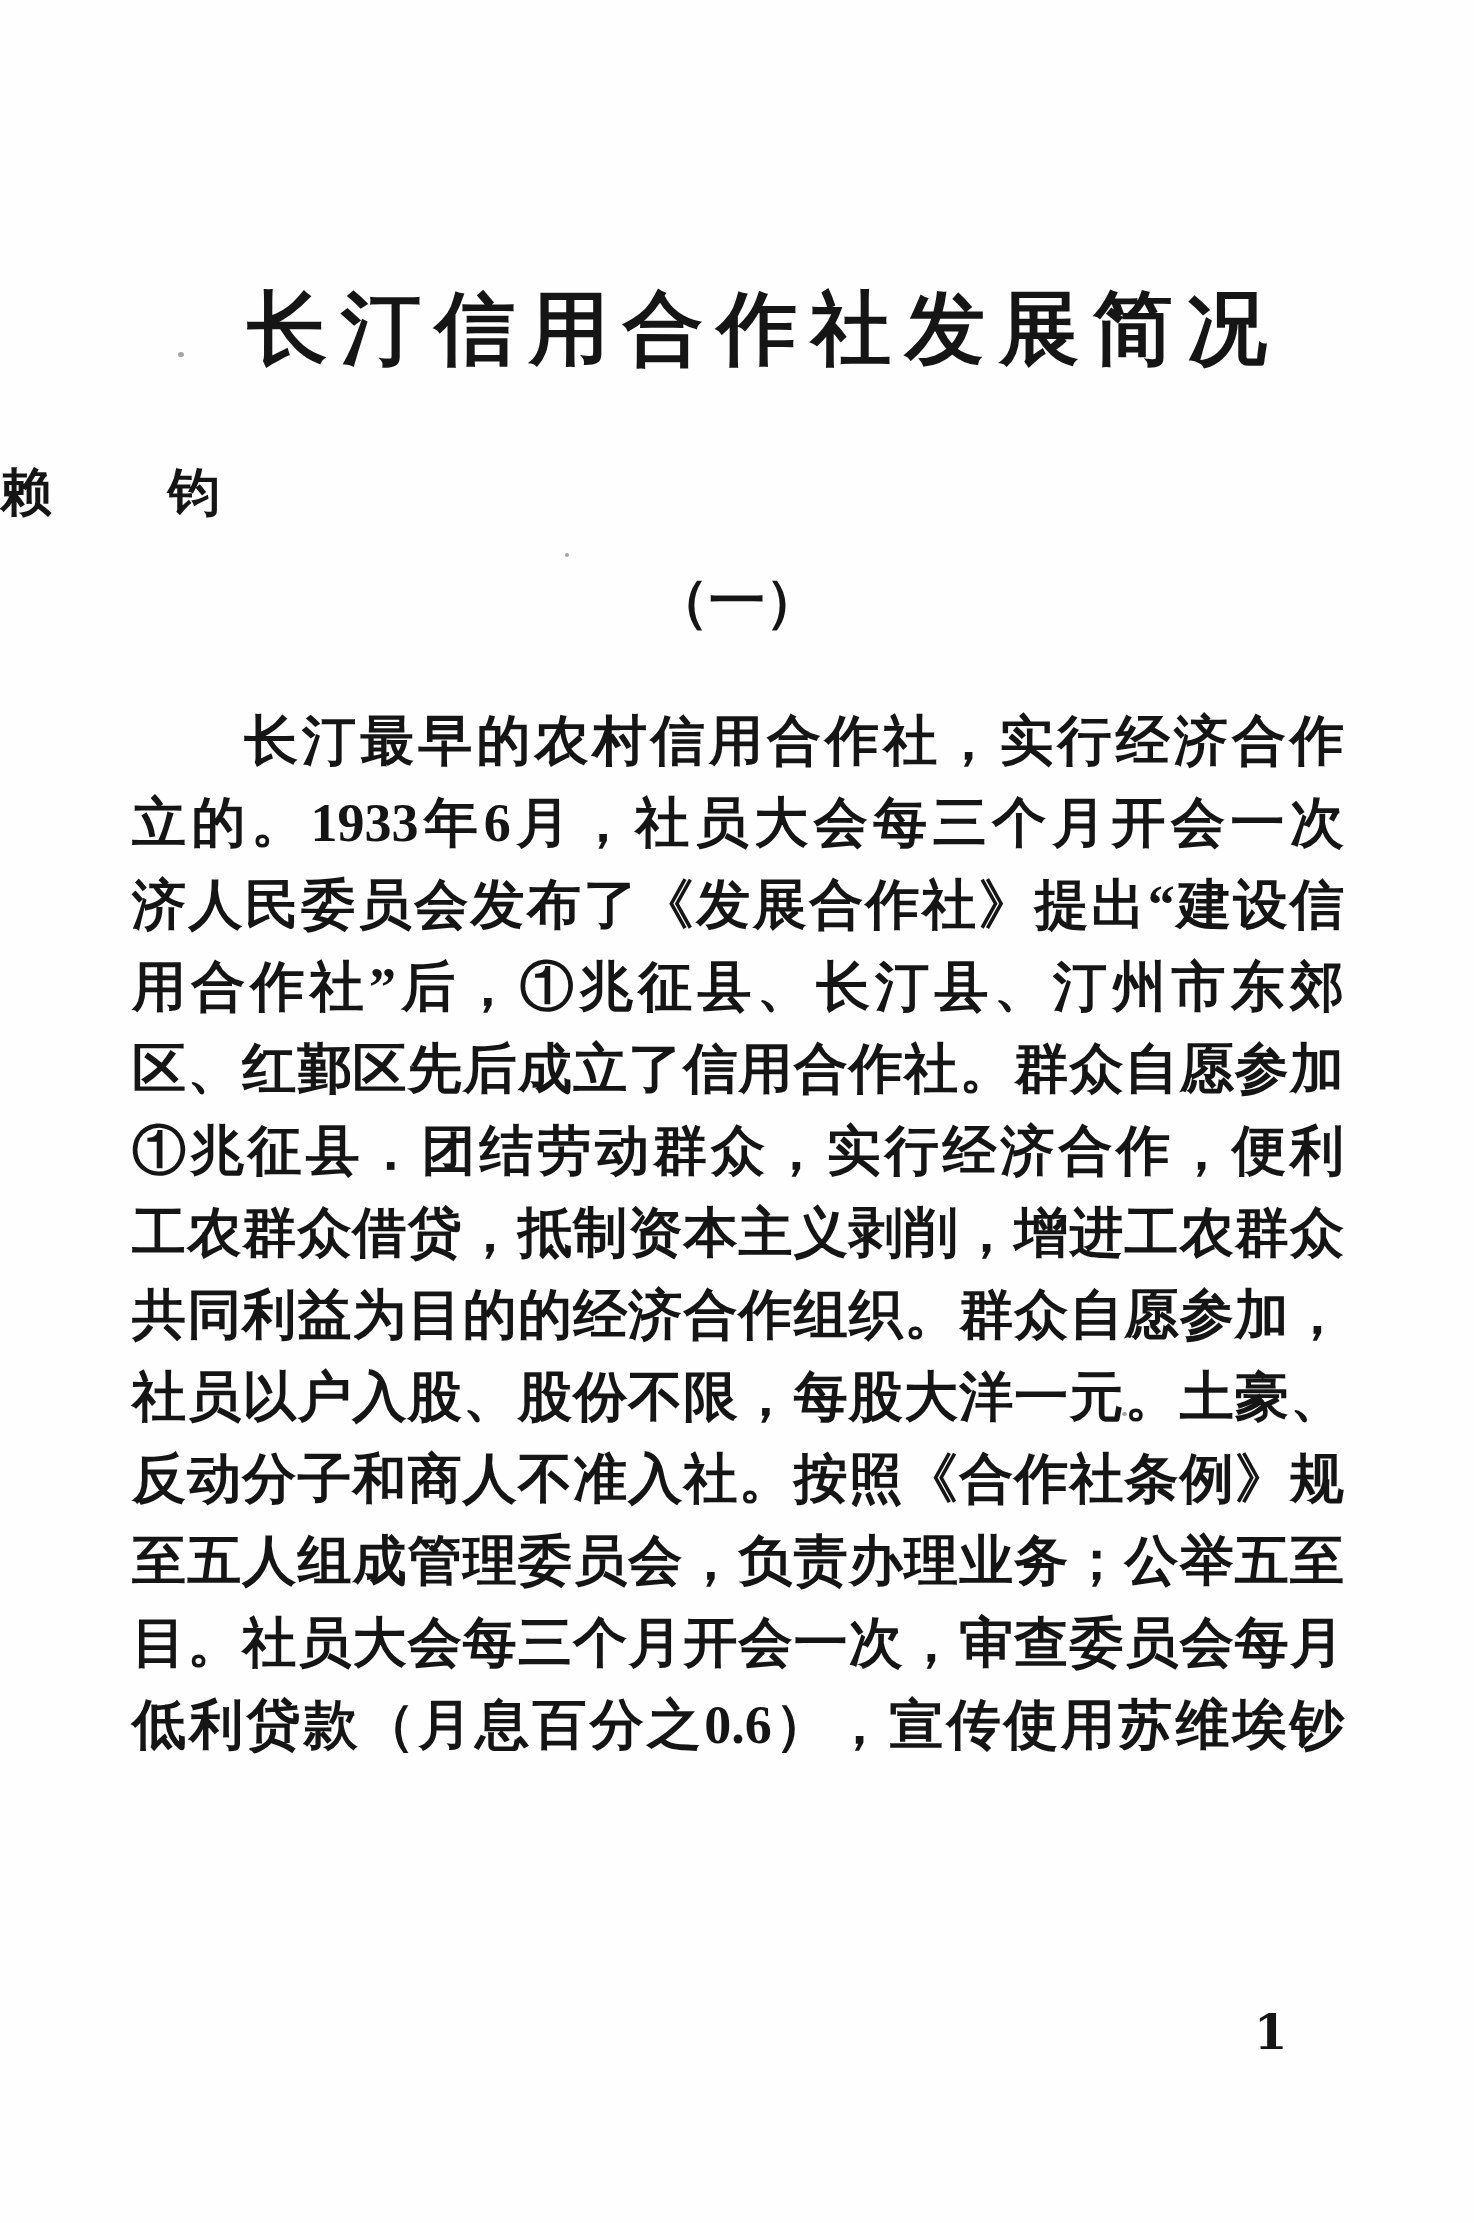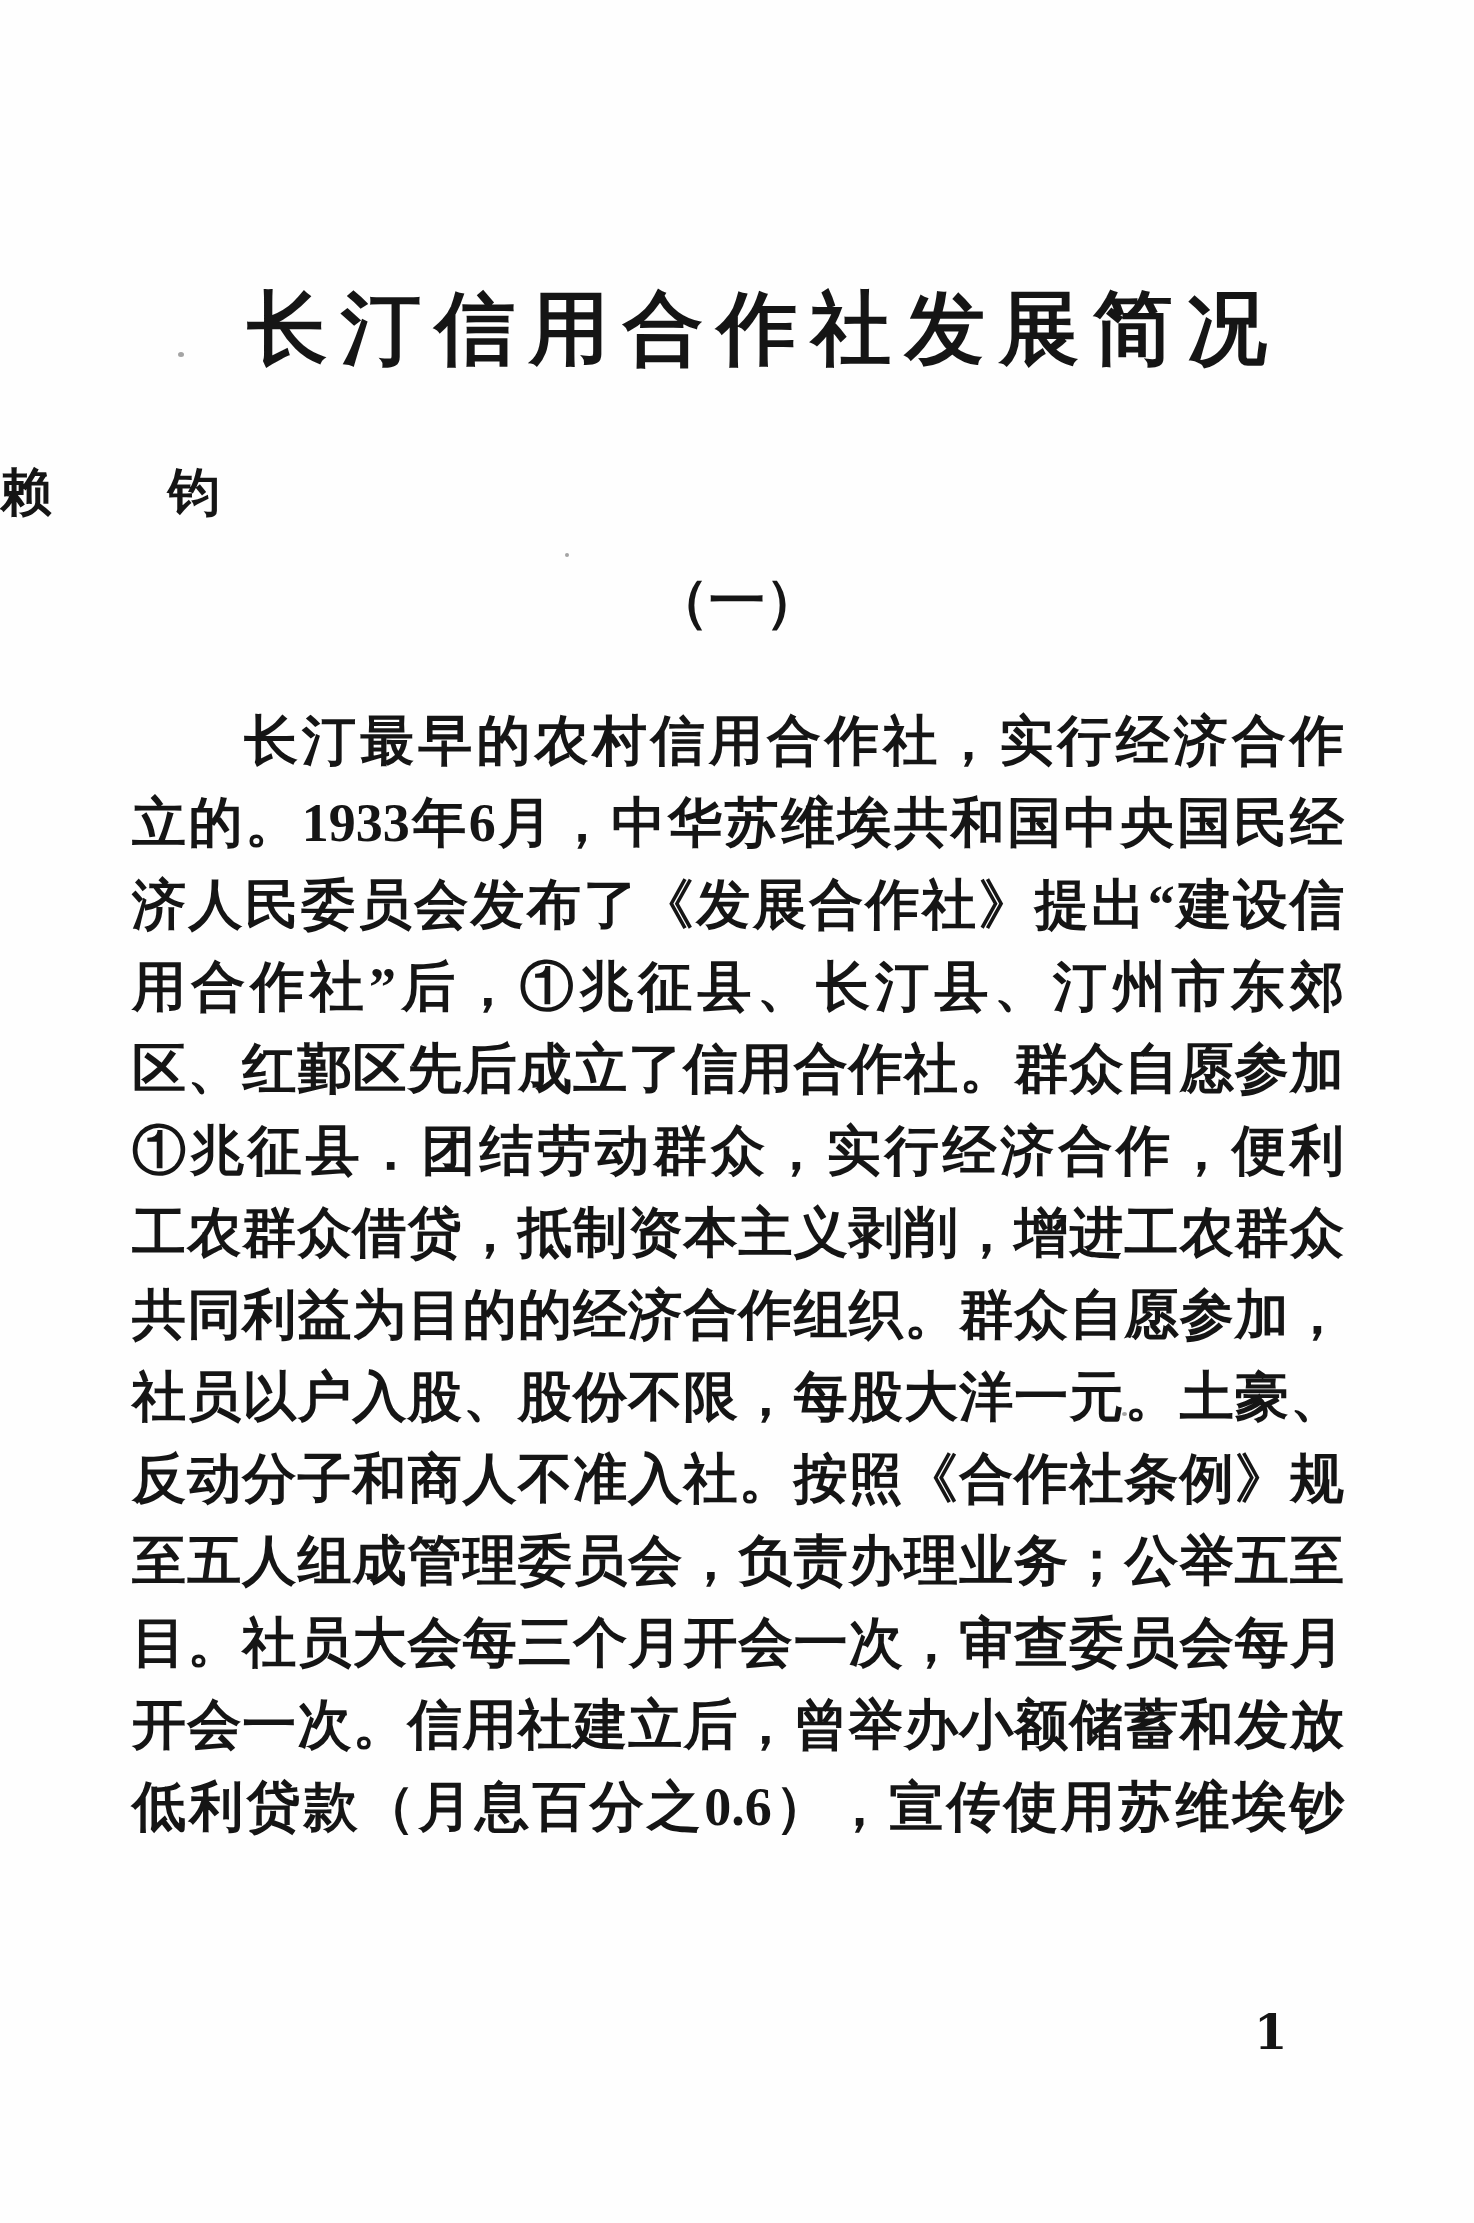--- a/index.html
+++ b/index.html
@@ -95,32 +95,31 @@
 <div class="page">
 
   <div class="doc-title">长汀信用合作社发展简况</div>
 
   <div class="author">赖　　钧</div>
 
   <div class="section-marker">（一）</div>
 
   <div class="body-text">
     <div class="line indent">长汀最早的农村信用合作社，实行经济合作</div>
-    <div class="line">立的。1933年6月，中华苏维埃共和国中央国民经</div>
+    <div class="line">立的。1933年6月，社员大会每三个月开会一次</div>
     <div class="line">济人民委员会发布了《发展合作社》提出“建设信</div>
     <div class="line">用合作社”后，①兆征县、长汀县、汀州市东郊</div>
     <div class="line">区、红鄞区先后成立了信用合作社。群众自愿参加</div>
     <div class="line">①兆征县．团结劳动群众，实行经济合作，便利</div>
     <div class="line">工农群众借贷，抵制资本主义剥削，增进工农群众</div>
     <div class="line">共同利益为目的的经济合作组织。群众自愿参加，</div>
     <div class="line">社员以户入股、股份不限，每股大洋一元。土豪、</div>
     <div class="line">反动分子和商人不准入社。按照《合作社条例》规</div>
     <div class="line">至五人组成管理委员会，负责办理业务；公举五至</div>
     <div class="line">目。社员大会每三个月开会一次，审查委员会每月</div>
-    <div class="line">开会一次。信用社建立后，曾举办小额储蓄和发放</div>
     <div class="line">低利贷款（月息百分之0.6），宣传使用苏维埃钞</div>
   </div>
 
   <div class="page-number">1</div>
 
   <div class="speck s1"></div>
   <div class="speck s2"></div>
   <div class="speck s3"></div>
 
 </div>

